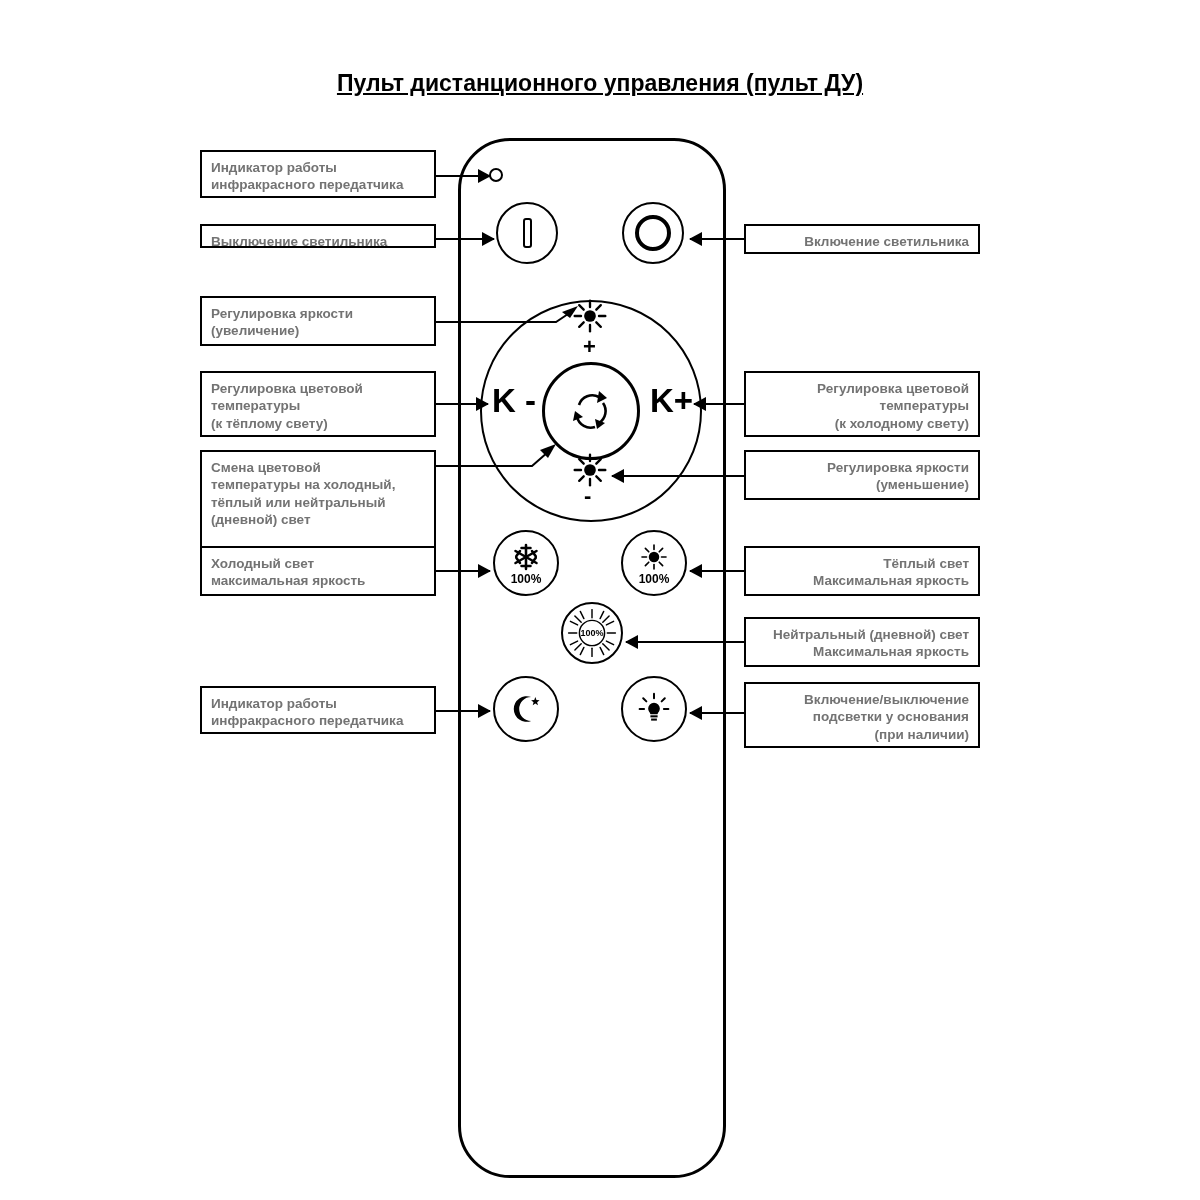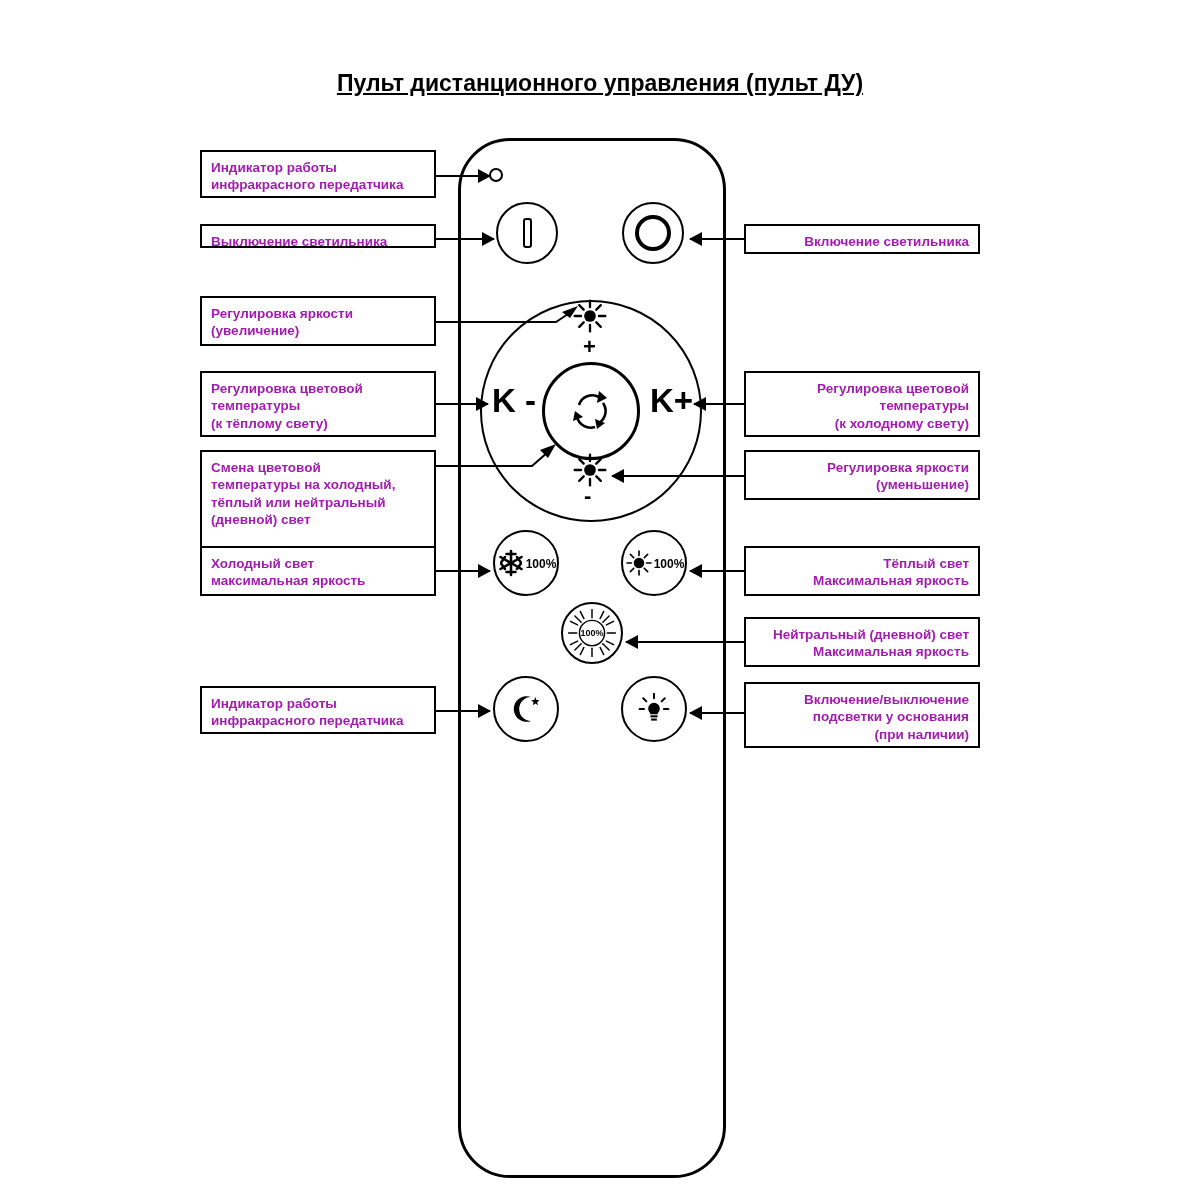--- a/index.html
+++ b/index.html
@@ -38,21 +38,21 @@
   
   .label{
     position:absolute;
     border:2px solid #000;
     background:#fff;
     box-sizing:border-box;
     padding:7px 9px;
     font-size:13.5px;
     font-weight:bold;
     line-height:1.28;
-    color:#a21caf;
+    color:#737373;
   }
   .label.right{text-align:right;}
   .label.left{text-align:left;}
 
   
   .arrow{position:absolute;height:2px;background:#000;}
   .arrow .head{
     position:absolute;top:-6px;width:0;height:0;
     border-top:7px solid transparent;
     border-bottom:7px solid transparent;
@@ -91,21 +91,21 @@
   .k-left{position:absolute;left:492px;top:382px;font-size:33px;font-weight:bold;}
   .k-right{position:absolute;left:650px;top:382px;font-size:33px;font-weight:bold;}
   .plus-sign{position:absolute;left:583px;top:334px;font-size:22px;font-weight:bold;}
   .minus-sign{position:absolute;left:584px;top:483px;font-size:22px;font-weight:bold;}
 
   .sun-top{position:absolute;left:572px;top:298px;width:36px;height:36px;}
   .sun-bot{position:absolute;left:572px;top:452px;width:36px;height:36px;}
 
   .circ{
     position:absolute;border:2px solid #000;border-radius:50%;background:#fff;
-    box-sizing:border-box;display:flex;flex-direction:row;
+    box-sizing:border-box;display:flex;flex-direction:column;
     align-items:center;justify-content:center;
   }
   .cool{left:493px;top:530px;width:66px;height:66px;}
   .warm{left:621px;top:530px;width:66px;height:66px;}
   .neutral{left:561px;top:602px;width:62px;height:62px;}
   .moon{left:493px;top:676px;width:66px;height:66px;}
   .base{left:621px;top:676px;width:66px;height:66px;}
 
   .pct{font-size:12px;font-weight:bold;line-height:1;margin-top:1px;}
   .pct-small{font-size:9px;font-weight:bold;line-height:1;}

